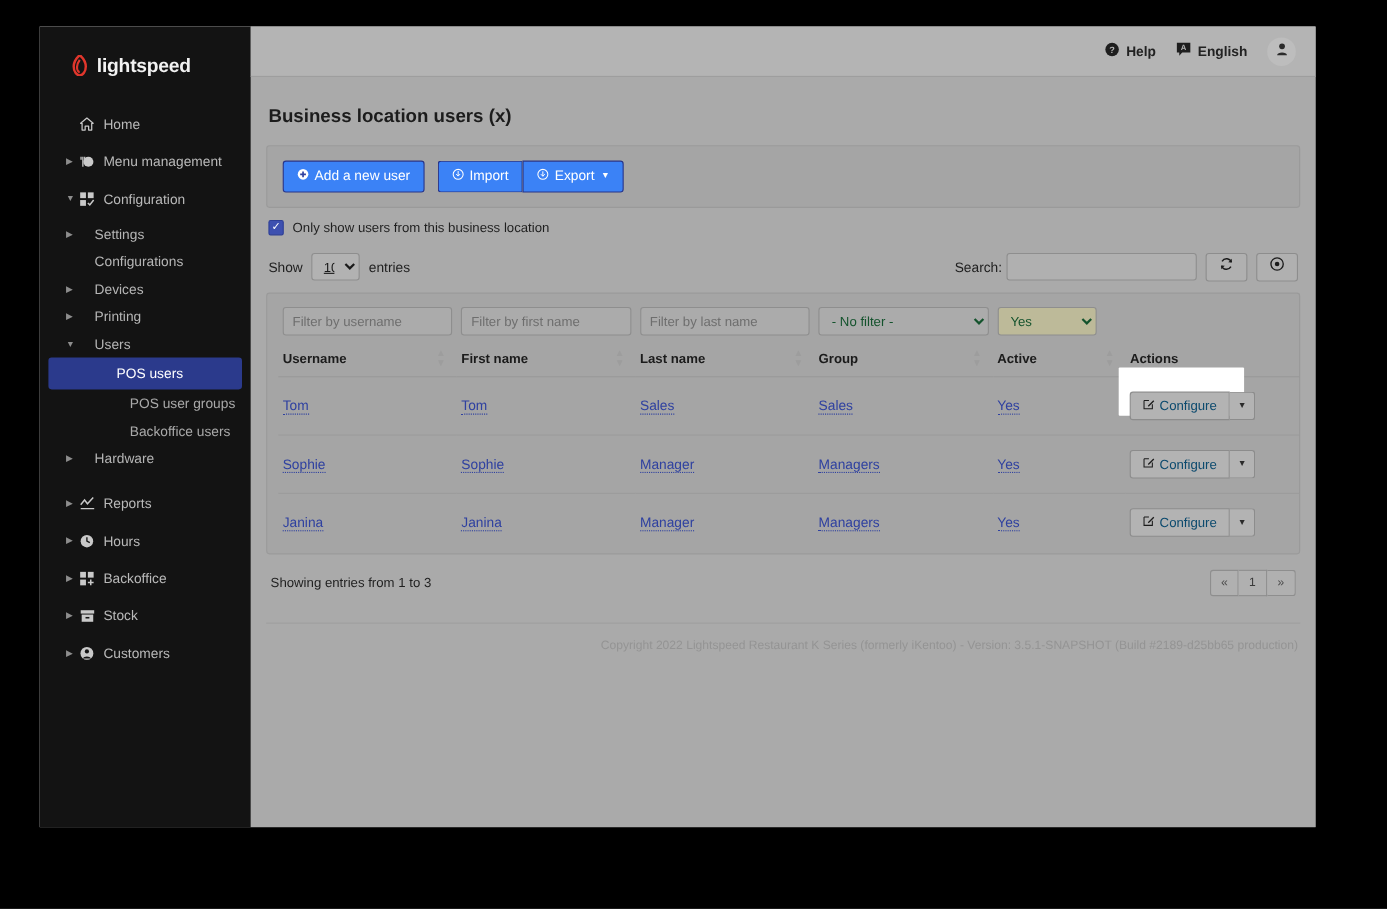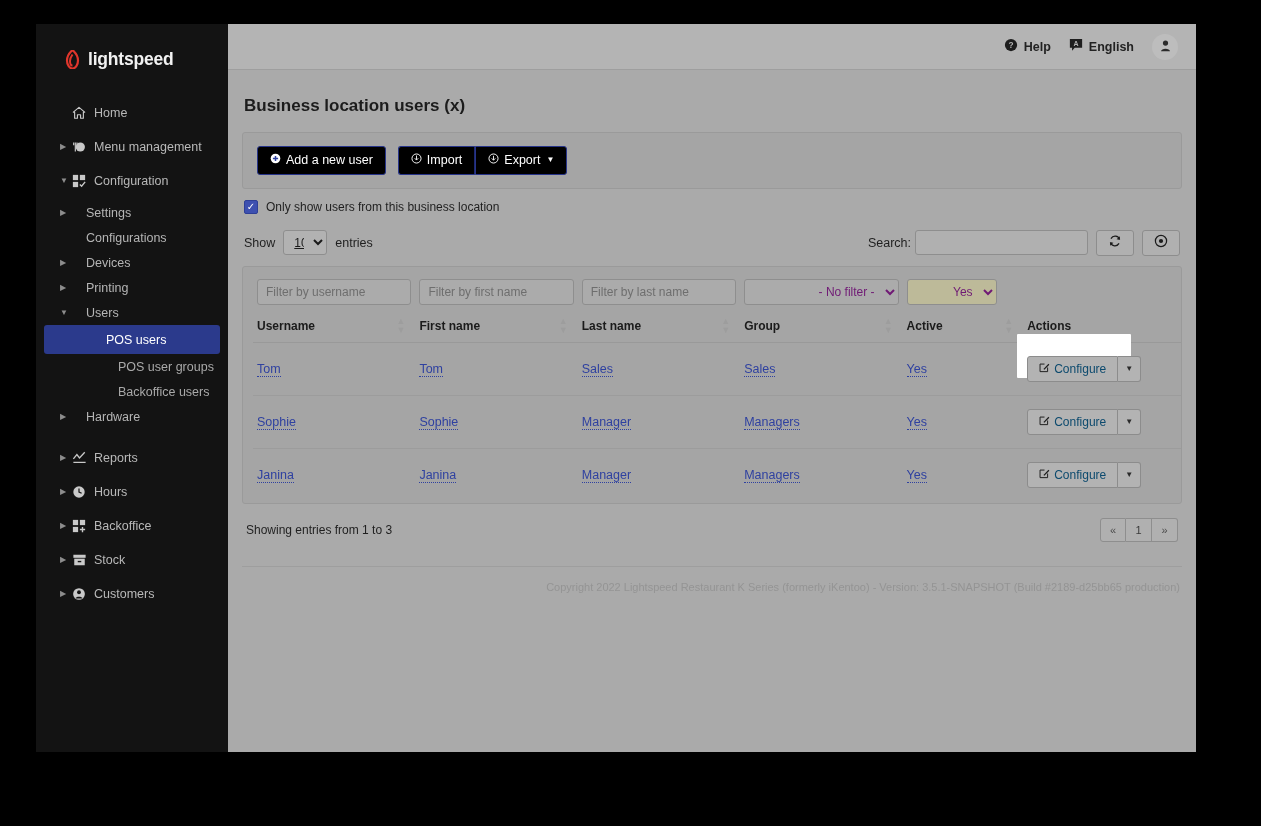--- a/index.html
+++ b/index.html
@@ -141,21 +141,21 @@
     border: 1px solid rgba(0,0,0,0.25);
     padding: 6px 12px;
     cursor: pointer;
     display: inline-flex;
     align-items: center;
     gap: 5px;
     line-height: 1.1;
     white-space: nowrap;
   }
   .btn-primary {
-    background: #000000;
+    background: #3b82f6;
     color: #ffffff;
     border-color: #27348a;
   }
   .btn-group { display: inline-flex; margin-left: 12px; }
   .btn-group .btn-primary { border-radius: 3px 0 0 3px; border-right: 1px solid #1e2a72;}
   .btn-group .btn-primary.last { border-radius: 0 3px 3px 0; border-right: 1px solid #27348a;}
 
   .checkbox-row {
     display: flex; align-items: center;
     gap: 8px;
@@ -242,24 +242,23 @@
   }
   input.filter-input::placeholder { color: #6e6e6e; }
   select.filter-select {
     width: 100%;
     font-size: 12px;
     background: #ababab;
     border: 1px solid #8e8e8e;
     border-radius: 3px;
     padding: 4px 7px;
     height: 26px;
-    color: #701a75;
+    color: #14532d;
     font-family: "Liberation Sans", sans-serif;
     cursor: pointer;
-    text-align: right;
   }
   select.filter-select.highlight { background: #bdba99; width: 90px; }
   th.col-head {
     text-align: left;
     font-size: 12px;
     font-weight: bold;
     color: #1b1b1b;
     padding: 4px 4px 9px 4px;
     border-bottom: 1px solid #999999;
     position: relative;

